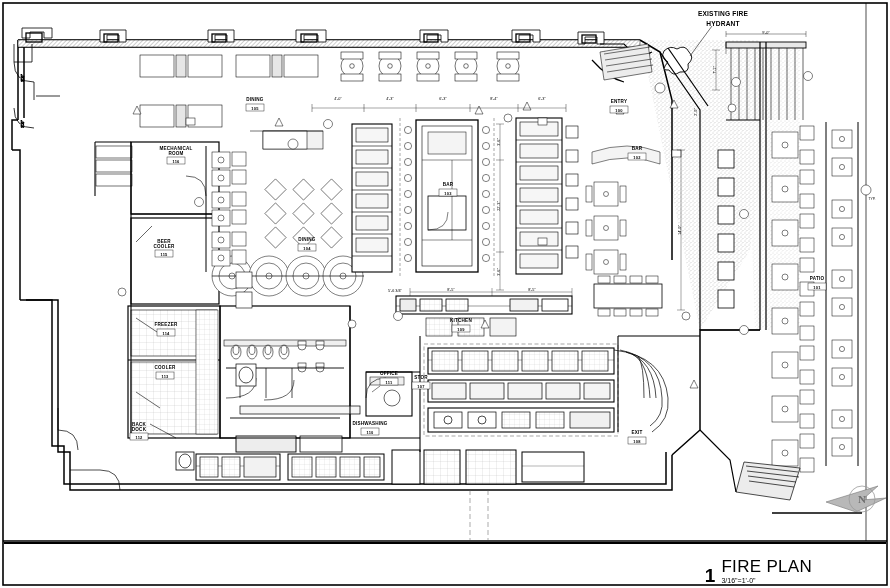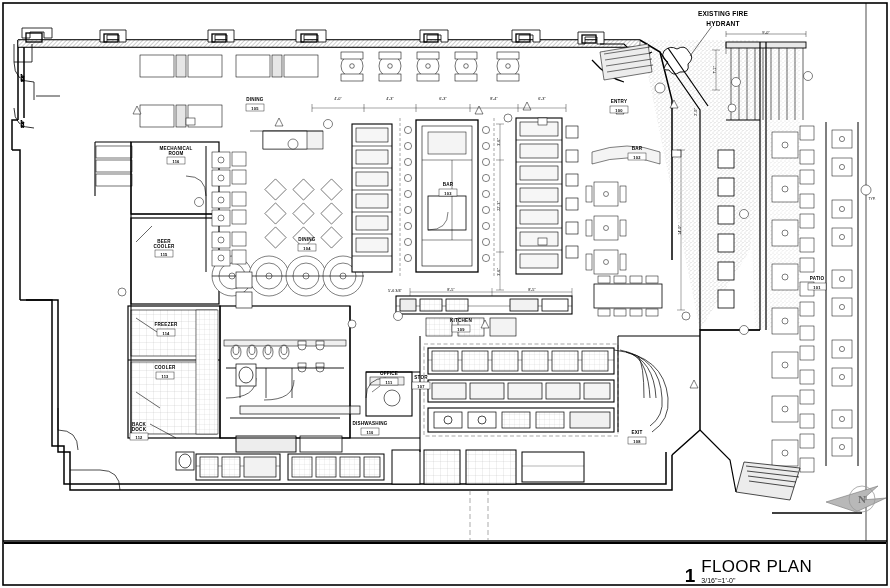--- a/index.html
+++ b/index.html
@@ -794,19 +794,19 @@
       <path d="M488,490 V540"></path>
     </g>
 
   </svg>
 
   <div id="titleblock">
     <div class="tb-rule" style="top:0;"></div>
     <div class="tb-wrap">
       <div class="tb-num">1</div>
       <div class="tb-txt">
-        <div class="tb-title">FLOOR PLAN</div>
+        <div class="tb-title">FIRE PLAN</div>
         <div class="tb-scale">3/16"=1'-0"</div>
       </div>
     </div>
   </div>
 
 </div>
 
 </body></html>

